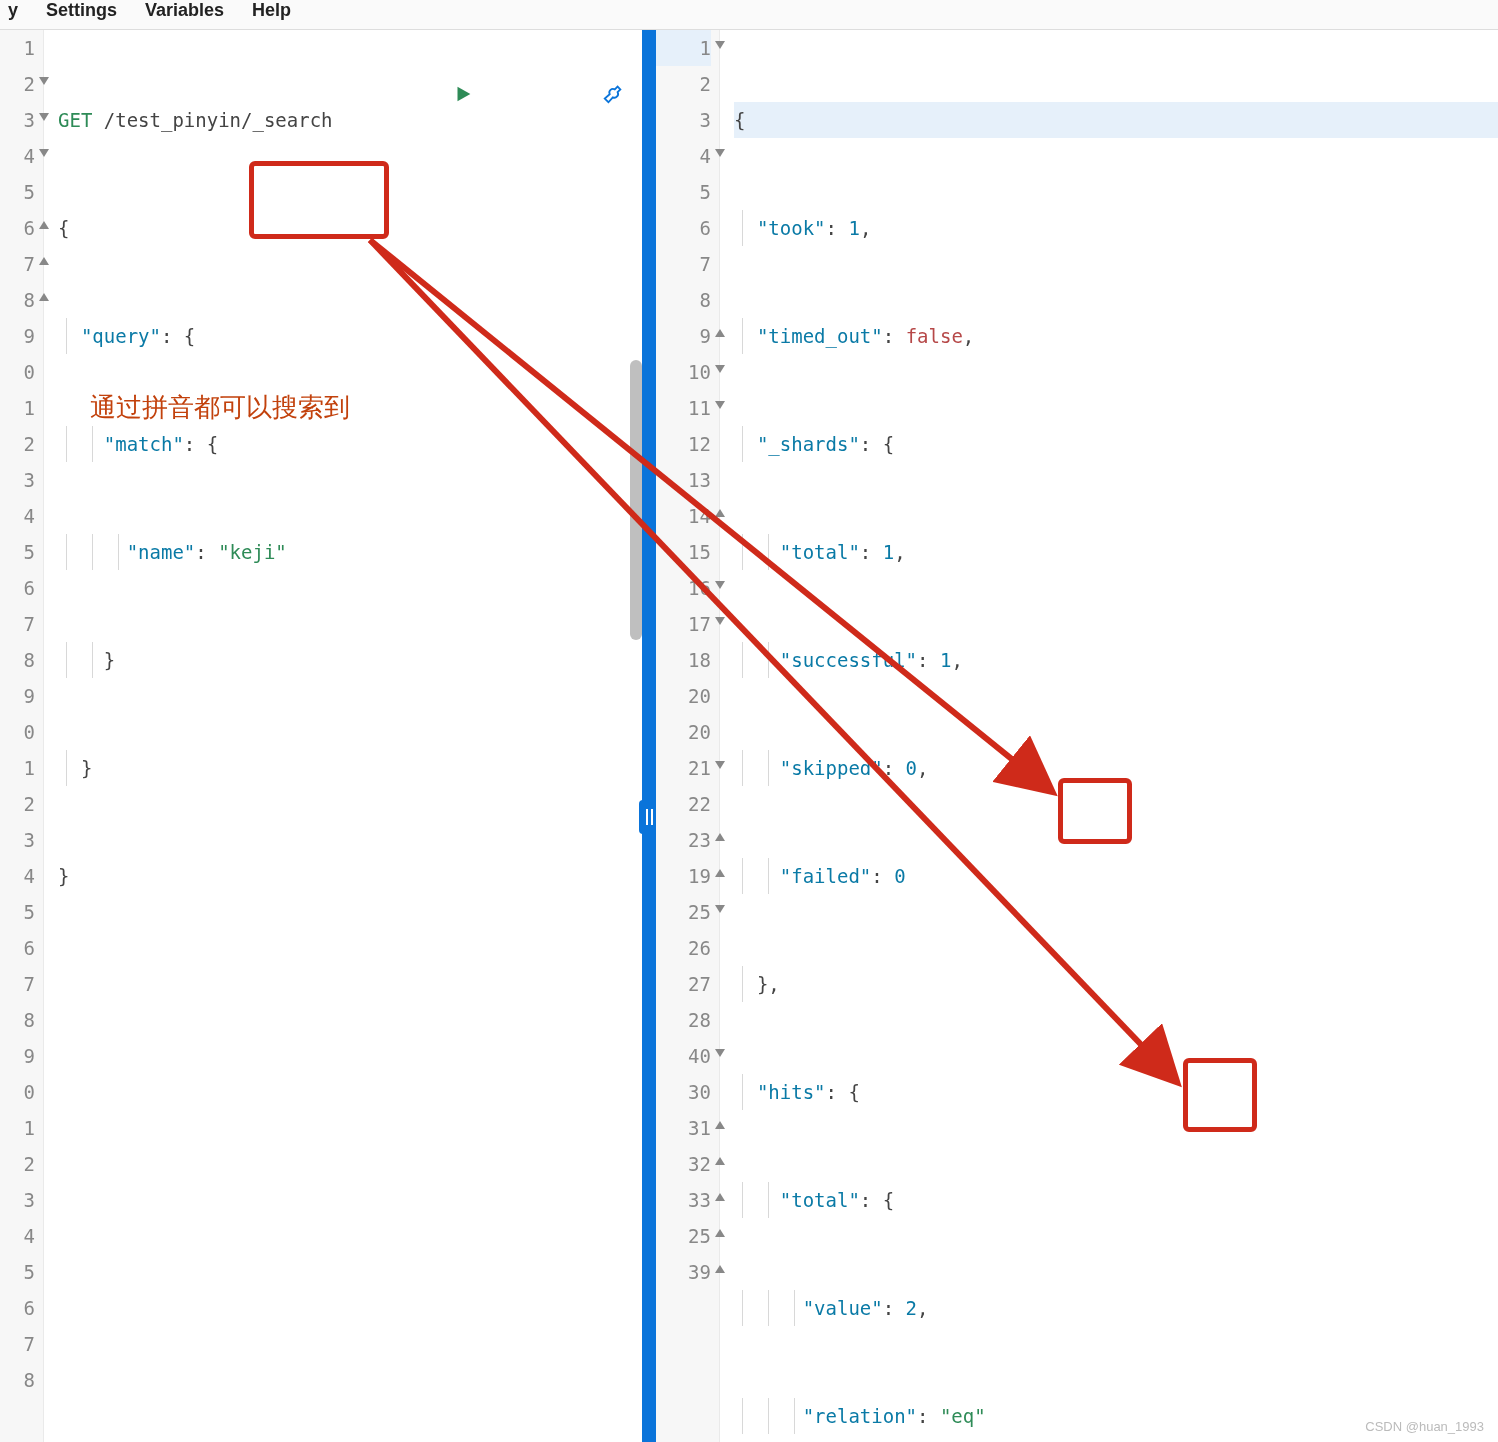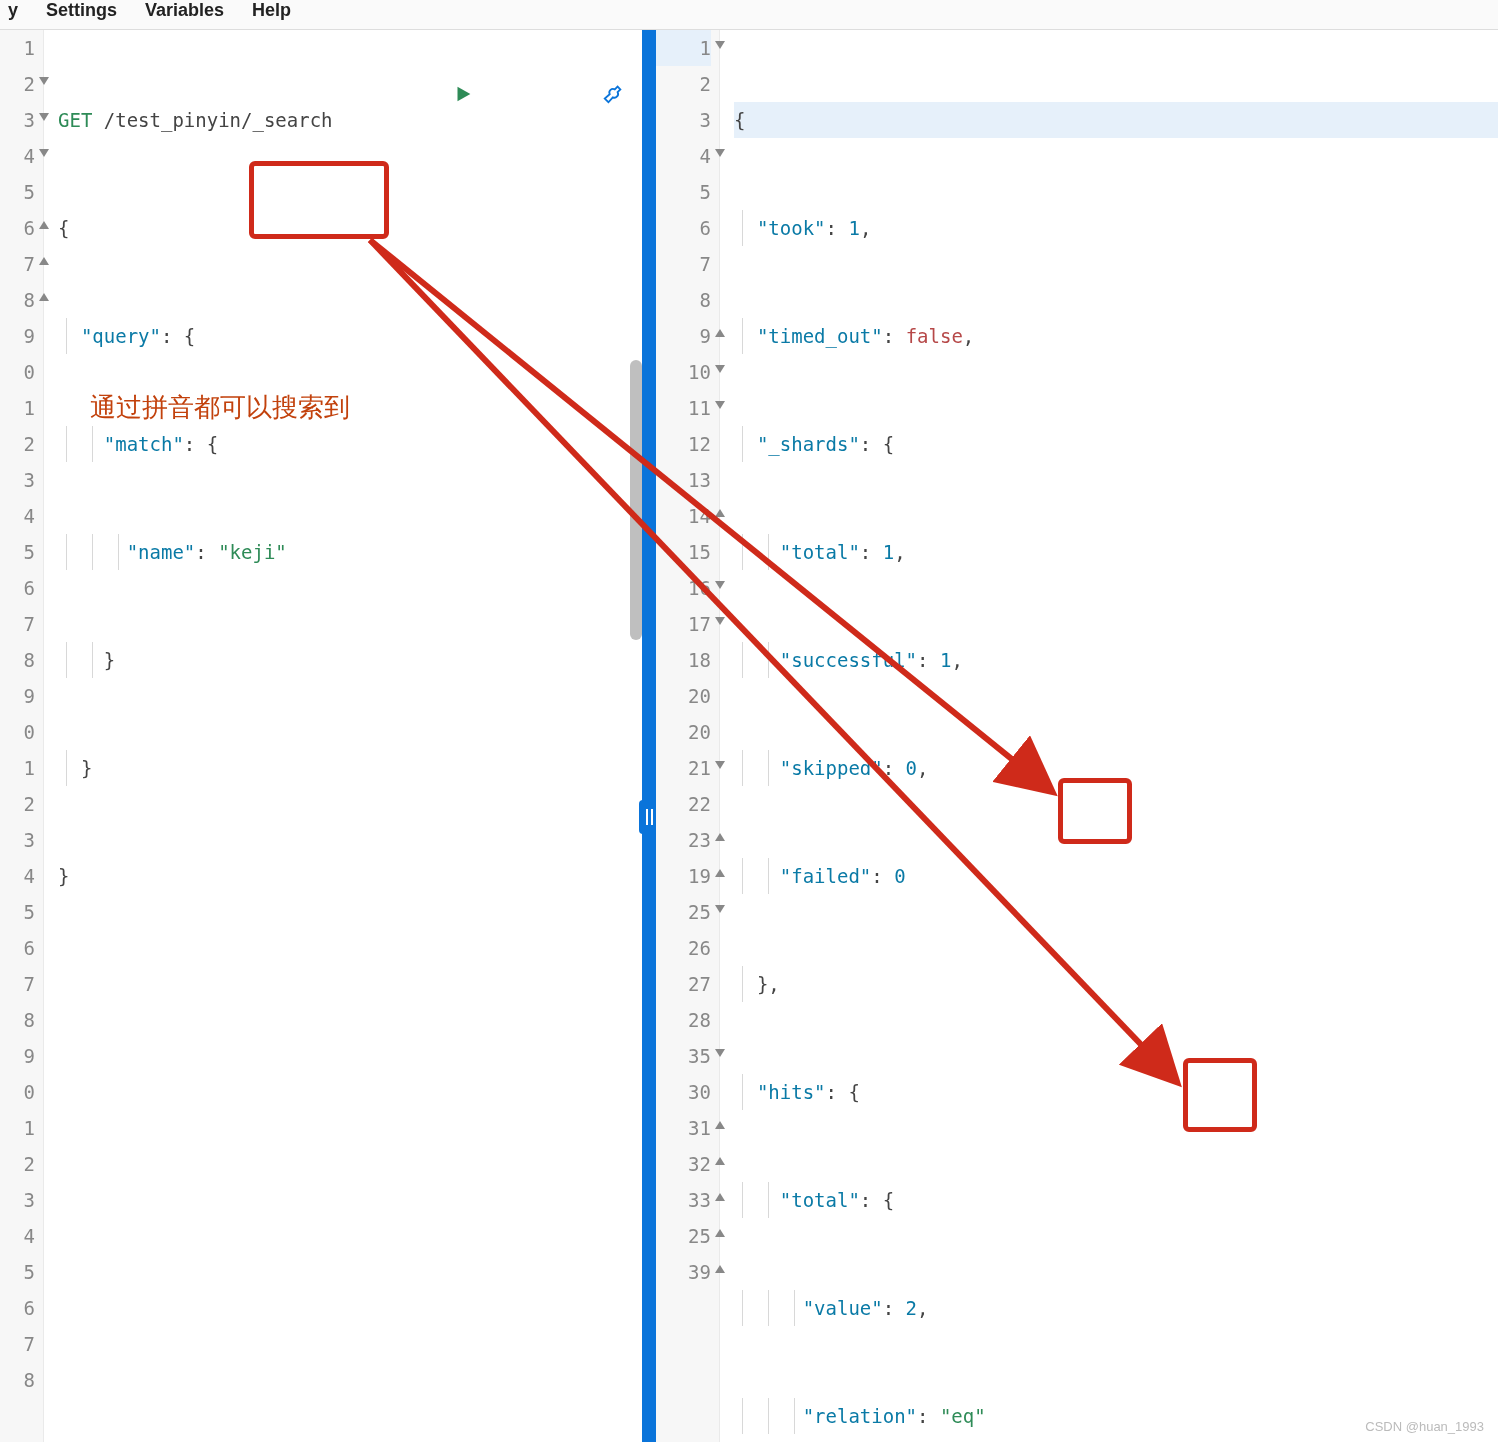--- a/index.html
+++ b/index.html
@@ -237,21 +237,21 @@
       <div class="ln">20</div>
       <div class="ln">20</div>
       <div class="ln"><span>21</span><span class="fold"></span></div>
       <div class="ln">22</div>
       <div class="ln"><span>23</span><span class="fold" style="border-top:none;border-bottom:8px solid #888;border-left:5px solid transparent;border-right:5px solid transparent;"></span></div>
       <div class="ln"><span>19</span><span class="fold" style="border-top:none;border-bottom:8px solid #888;border-left:5px solid transparent;border-right:5px solid transparent;"></span></div>
       <div class="ln"><span>25</span><span class="fold"></span></div>
       <div class="ln">26</div>
       <div class="ln">27</div>
       <div class="ln">28</div>
-      <div class="ln"><span>35</span><span class="fold"></span></div>
+      <div class="ln"><span>40</span><span class="fold"></span></div>
       <div class="ln">30</div>
       <div class="ln"><span>31</span><span class="fold" style="border-top:none;border-bottom:8px solid #888;border-left:5px solid transparent;border-right:5px solid transparent;"></span></div>
       <div class="ln"><span>32</span><span class="fold" style="border-top:none;border-bottom:8px solid #888;border-left:5px solid transparent;border-right:5px solid transparent;"></span></div>
       <div class="ln"><span>33</span><span class="fold" style="border-top:none;border-bottom:8px solid #888;border-left:5px solid transparent;border-right:5px solid transparent;"></span></div>
       <div class="ln"><span>25</span><span class="fold" style="border-top:none;border-bottom:8px solid #888;border-left:5px solid transparent;border-right:5px solid transparent;"></span></div>
       <div class="ln"><span>39</span><span class="fold" style="border-top:none;border-bottom:8px solid #888;border-left:5px solid transparent;border-right:5px solid transparent;"></span></div>
     </div>
     <div class="code">
       <div class="line line-hl"><span class="tok-punc">{</span></div>
       <div class="line">  <span class="indent-guide" style="left:8px"></span><span class="tok-key">"took"</span><span class="tok-punc">: </span><span class="tok-num">1</span><span class="tok-punc">,</span></div>

